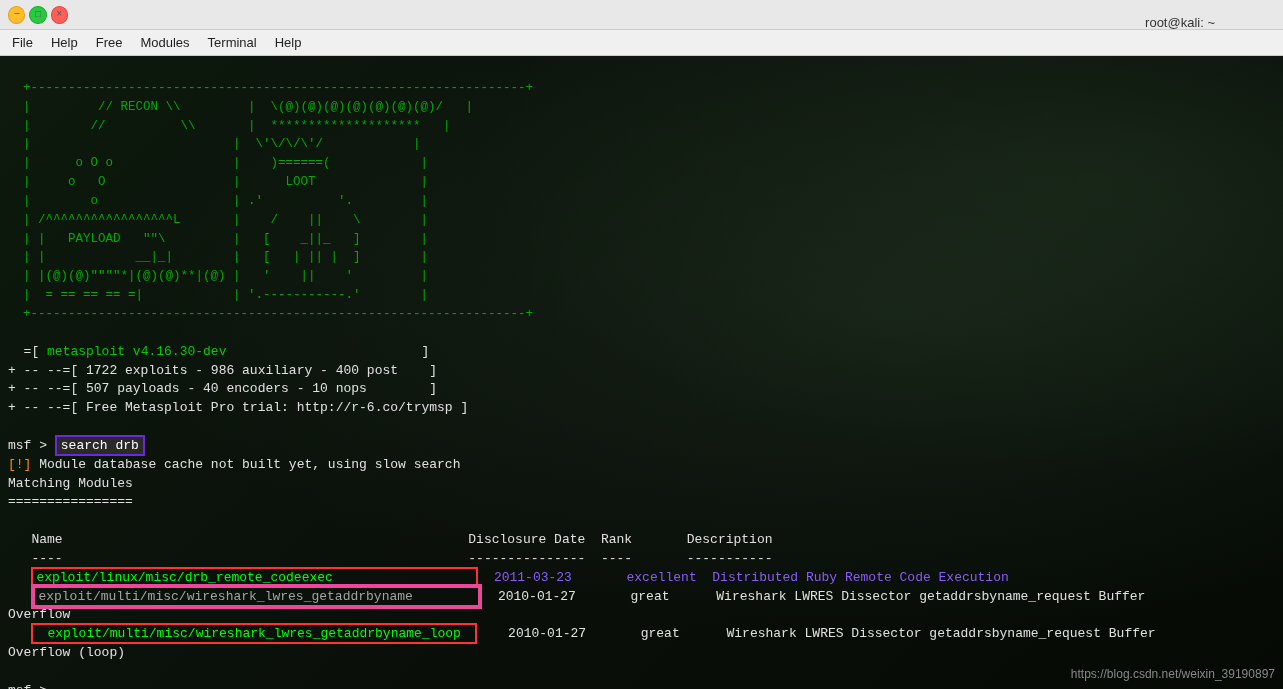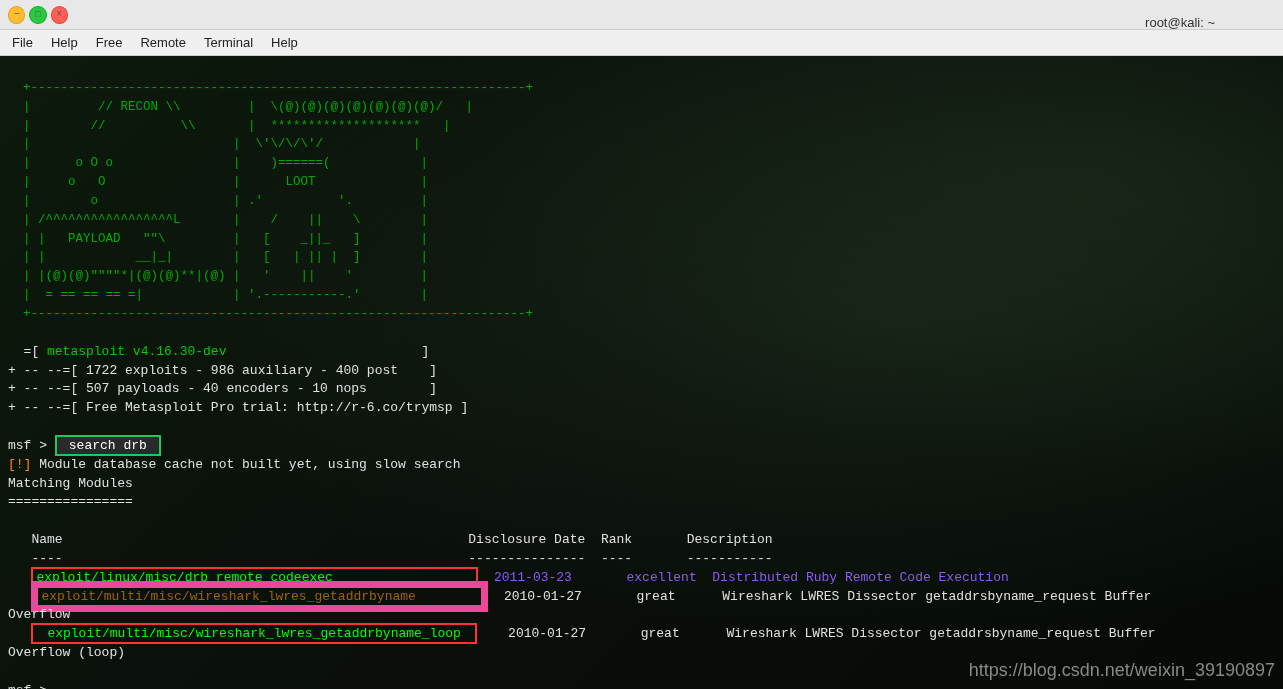--- a/index.html
+++ b/index.html
@@ -97,21 +97,21 @@
       color: #00cc00;
       font-size: 12.5px;
       line-height: 1.3;
     }
 
     .watermark {
       position: absolute;
       bottom: 8px;
       right: 8px;
       color: #888;
-      font-size: 18px;
+      font-size: 12px;
       font-family: sans-serif;
       z-index: 3;
     }
   </style>
 </head>
 <body>
 
 <div class="titlebar">
   <div style="width:60px; display:flex; gap:4px;">
     <div class="titlebar-btn minimize">
@@ -125,21 +125,21 @@
     </div>
   </div>
   <div class="titlebar-title">root@kali: ~</div>
   <div style="width:60px;"></div>
 </div>
 
 <div class="menubar">
   <div class="menu-item">File</div>
   <div class="menu-item">Help</div>
   <div class="menu-item">Free</div>
-  <div class="menu-item">Remote</div>
+  <div class="menu-item">Modules</div>
   <div class="menu-item">Terminal</div>
   <div class="menu-item">Help</div>
 </div>
 
 <div class="terminal">
   <div class="terminal-bg"></div>
 
   <div class="terminal-content">
 <span class="ascii-art"><span style="color:#00aa00">  +------------------------------------------------------------------+
   |         // RECON \\         |  \(@)(@)(@)(@)(@)(@)(@)/   |
@@ -153,29 +153,29 @@
   | |            __|_|        |   [   | || |  ]        |
   | |(@)(@)""""*|(@)(@)**|(@) |   '    ||    '         |
   |  = == == == =|            | '.-----------.'        |
   +------------------------------------------------------------------+</span></span>
 
 <span style="color:#e0e0e0">  =[ </span><span style="color:#00cc00">metasploit v4.16.30-dev</span><span style="color:#e0e0e0">                         ]
 + -- --=[ </span><span style="color:#e0e0e0">1722 exploits - 986 auxiliary - 400 post</span><span style="color:#e0e0e0">    ]
 + -- --=[ </span><span style="color:#e0e0e0">507 payloads - 40 encoders - 10 nops</span><span style="color:#e0e0e0">        ]
 + -- --=[ </span><span style="color:#e0e0e0">Free Metasploit Pro trial: http://r-6.co/trymsp</span><span style="color:#e0e0e0"> ]</span>
 
-<span style="color:#e0e0e0">msf &gt; <span style="background:#2a2a2a; border: 2px solid #22c55e; padding: 1px 12px; color:#ffffff">search drb</span></span>
+<span style="color:#e0e0e0">msf &gt; <span style="background:#2a2a2a; border: 2px solid #6d28d9; padding: 1px 4px; color:#ffffff">search drb</span></span>
 <span style="color:#e0e0e0"><span style="color:#ff8c00">[!]</span> Module database cache not built yet, using slow search</span>
 <span style="color:#e0e0e0">Matching Modules</span>
 <span style="color:#e0e0e0">================</span>
 
 <span style="color:#e0e0e0">   Name                                                    Disclosure Date  Rank       Description</span>
 <span style="color:#e0e0e0">   ----                                                    ---------------  ----       -----------</span>
 <span>   <span style="border: 2px solid #ff3333; padding: 1px 3px; display:inline; color:#00ff00">exploit/linux/misc/drb_remote_codeexec                  </span><span style="color:#8b5cf6">  2011-03-23       excellent  Distributed Ruby Remote Code Execution</span>
-   <span style="border: 7px solid #ec4899; padding: 1px 3px; display:inline; color:#a16207">exploit/multi/misc/wireshark_lwres_getaddrbyname        </span><span style="color:#e0e0e0">  2010-01-27       great      Wireshark LWRES Dissector getaddrsbyname_request Buffer</span></span>
+   <span style="border: 4px solid #ec4899; padding: 1px 3px; display:inline; color:#a3a3a3">exploit/multi/misc/wireshark_lwres_getaddrbyname        </span><span style="color:#e0e0e0">  2010-01-27       great      Wireshark LWRES Dissector getaddrsbyname_request Buffer</span></span>
 <span style="color:#e0e0e0">Overflow</span>
    <span style="border: 2px solid #ff3333; padding: 1px 14px; display:inline; color:#00ff00">exploit/multi/misc/wireshark_lwres_getaddrbyname_loop</span><span style="color:#e0e0e0">    2010-01-27       great      Wireshark LWRES Dissector getaddrsbyname_request Buffer</span>
 <span style="color:#e0e0e0">Overflow (loop)</span>
 
 <span style="color:#e0e0e0">msf &gt;</span>
   </div>
 
   <div class="watermark">https://blog.csdn.net/weixin_39190897</div>
 </div>
 

